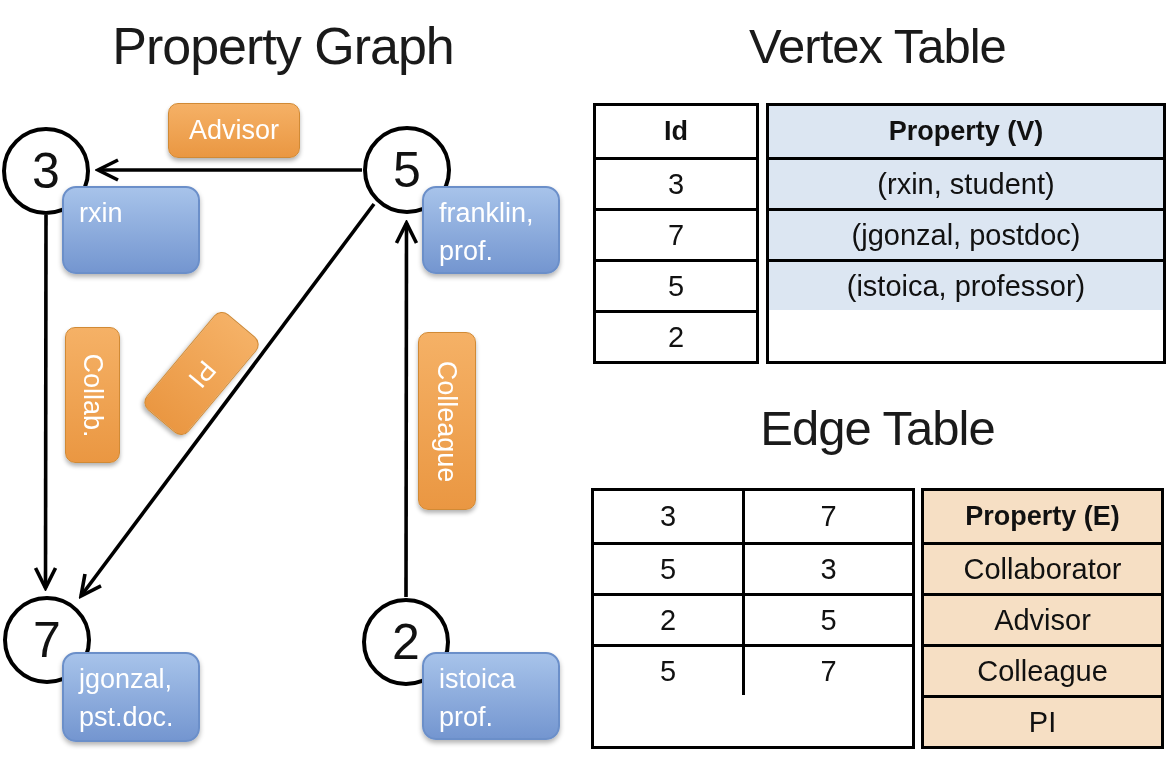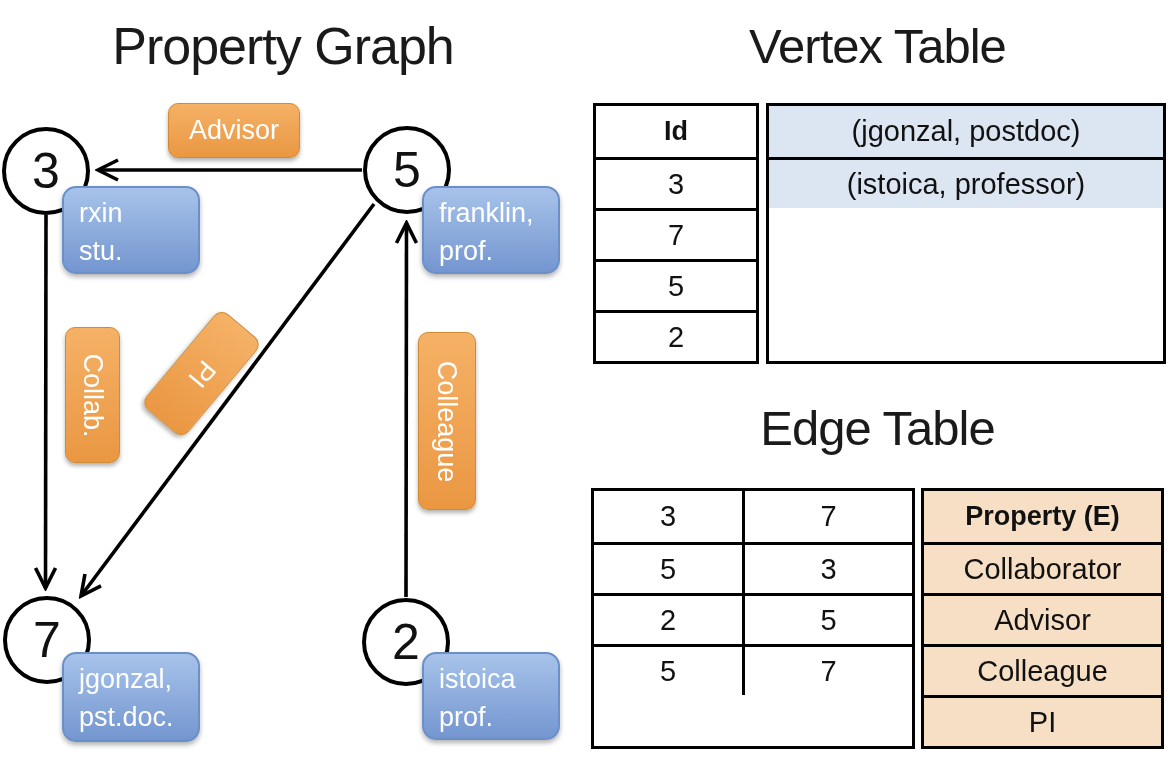--- a/index.html
+++ b/index.html
@@ -122,21 +122,20 @@
   </div>
   <div class="node node-7">
     <span>7</span>
   </div>
   <div class="node node-2">
     <span>2</span>
   </div>
 
   <div class="propbox propbox-rxin">
     <div>rxin</div>
-    <div>stu.</div>
   </div>
   <div class="propbox propbox-franklin">
     <div>franklin,</div>
     <div>prof.</div>
   </div>
   <div class="propbox propbox-jgonzal">
     <div>jgonzal,</div>
     <div>pst.doc.</div>
   </div>
   <div class="propbox propbox-istoica">
@@ -158,20 +157,26 @@
       <div class="trow">
           <div class="cell w-id">5</div>
         </div>
       <div class="trow">
           <div class="cell w-id">2</div>
         </div>
     </div>
     <div class="gap"></div>
     <div class="subtable bg-blue">
       <div class="trow">
+          <div class="cell hdr w-vprop">Property (V)</div>
+        </div>
+      <div class="trow">
+          <div class="cell w-vprop">(rxin, student)</div>
+        </div>
+      <div class="trow">
           <div class="cell w-vprop">(jgonzal, postdoc)</div>
         </div>
       <div class="trow">
           <div class="cell w-vprop">(istoica, professor)</div>
         </div>
     </div>
   </div>
 
   <div class="dtable edge-table">
     <div class="subtable">

